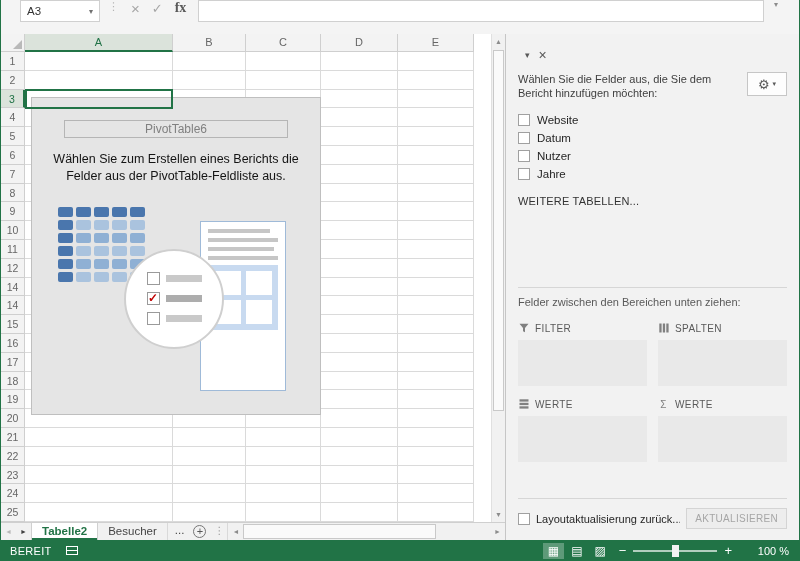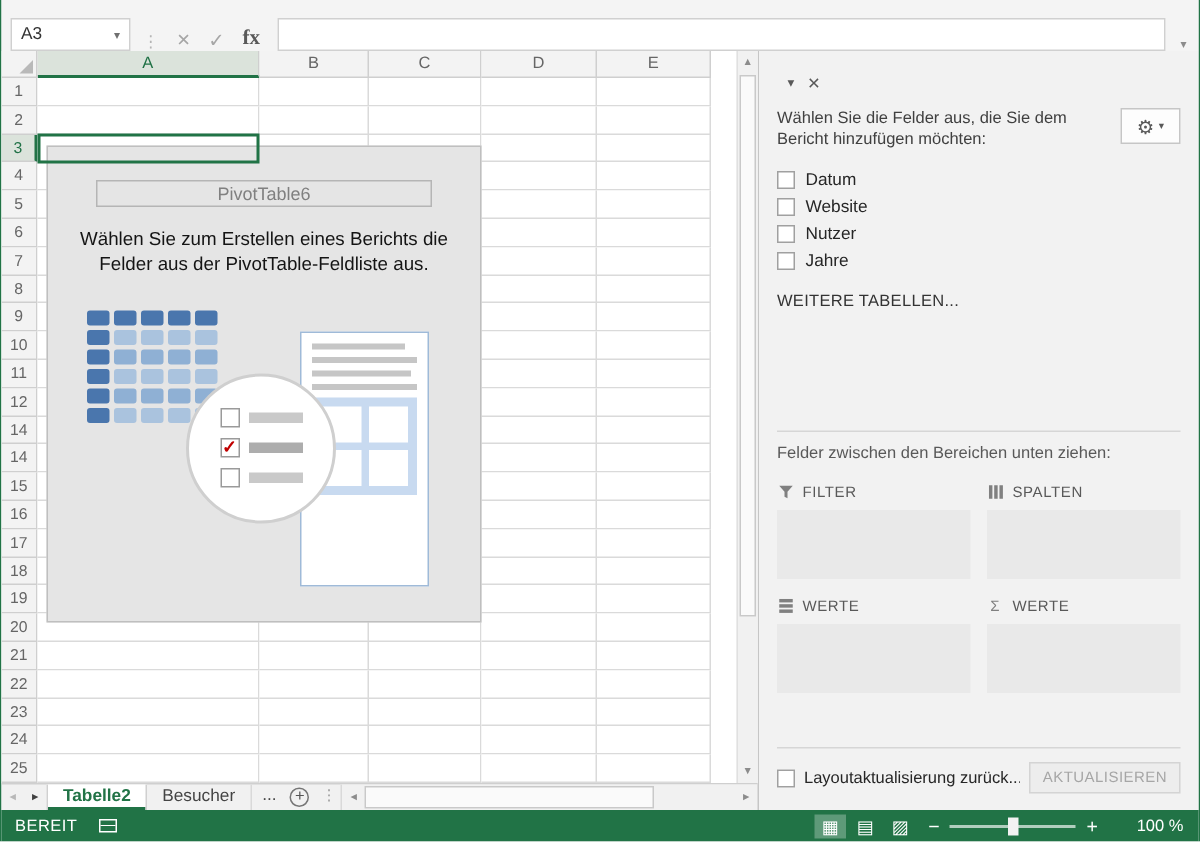--- a/index.html
+++ b/index.html
@@ -1,20 +1,20 @@
 <!DOCTYPE html>
 <html><head>
 <meta charset="utf-8">
 <style>
   html,body{margin:0;padding:0;background:#e6e6e6;}
   body{width:800px;height:561px;overflow:hidden;font-family:"Liberation Sans",sans-serif;color:#262626;}
   .app{width:800px;height:561px;box-sizing:border-box;border-left:1px solid #217346;border-right:1px solid #217346;background:#fff;display:flex;flex-direction:column;}
 
   
-  .top-bar{height:34px;background:#f4f4f4;display:flex;align-items:flex-end;padding:0 6px;box-sizing:border-box;gap:8px;}
+  .top-bar{height:34px;background:#f4f4f4;display:flex;align-items:flex-start;padding:0 19px;box-sizing:border-box;gap:8px;}
   .name-box{width:80px;height:22px;background:#fff;border:1px solid #d0d0d0;display:flex;align-items:center;box-sizing:border-box;font-size:11.5px;}
   .name-box .nb-text{flex:1;padding-left:6px;color:#333;}
   .name-box .nb-caret{width:16px;text-align:center;color:#707070;font-size:8px;}
   .fb-handle{color:#b5b5b5;font-size:11px;letter-spacing:0;}
   .fb-btns{display:flex;align-items:center;gap:12px;padding:0 4px;}
   .fb-x{color:#a6a6a6;font-size:15px;line-height:1;}
   .fb-check{color:#a6a6a6;font-size:13px;line-height:1;}
   .fb-fx{font-family:"Liberation Serif",serif;font-weight:bold;font-size:14px;color:#595959;}
   .formula-input{flex:1;height:22px;background:#fff;border:1px solid #d0d0d0;box-sizing:border-box;font-size:12px;padding:0 6px;line-height:20px;color:#333;}
   .fb-expand{color:#8c8c8c;font-size:8px;padding:0 2px;}
@@ -454,25 +454,25 @@
       <div class="p-instr-row">
         <p class="p-instr">Wählen Sie die Felder aus, die Sie dem Bericht hinzufügen möchten:</p>
         <button class="gear-btn">
           <span class="gear-glyph">⚙</span>
           <span class="gear-caret">▾</span>
         </button>
       </div>
       <div class="field-list" id="field-list">
           <div class="field-row">
             <span class="cbx"></span>
-            <span>Datum</span>
+            <span>Website</span>
           </div>
           <div class="field-row">
             <span class="cbx"></span>
-            <span>Website</span>
+            <span>Datum</span>
           </div>
           <div class="field-row">
             <span class="cbx"></span>
             <span>Nutzer</span>
           </div>
           <div class="field-row">
             <span class="cbx"></span>
             <span>Jahre</span>
           </div>
         </div>

